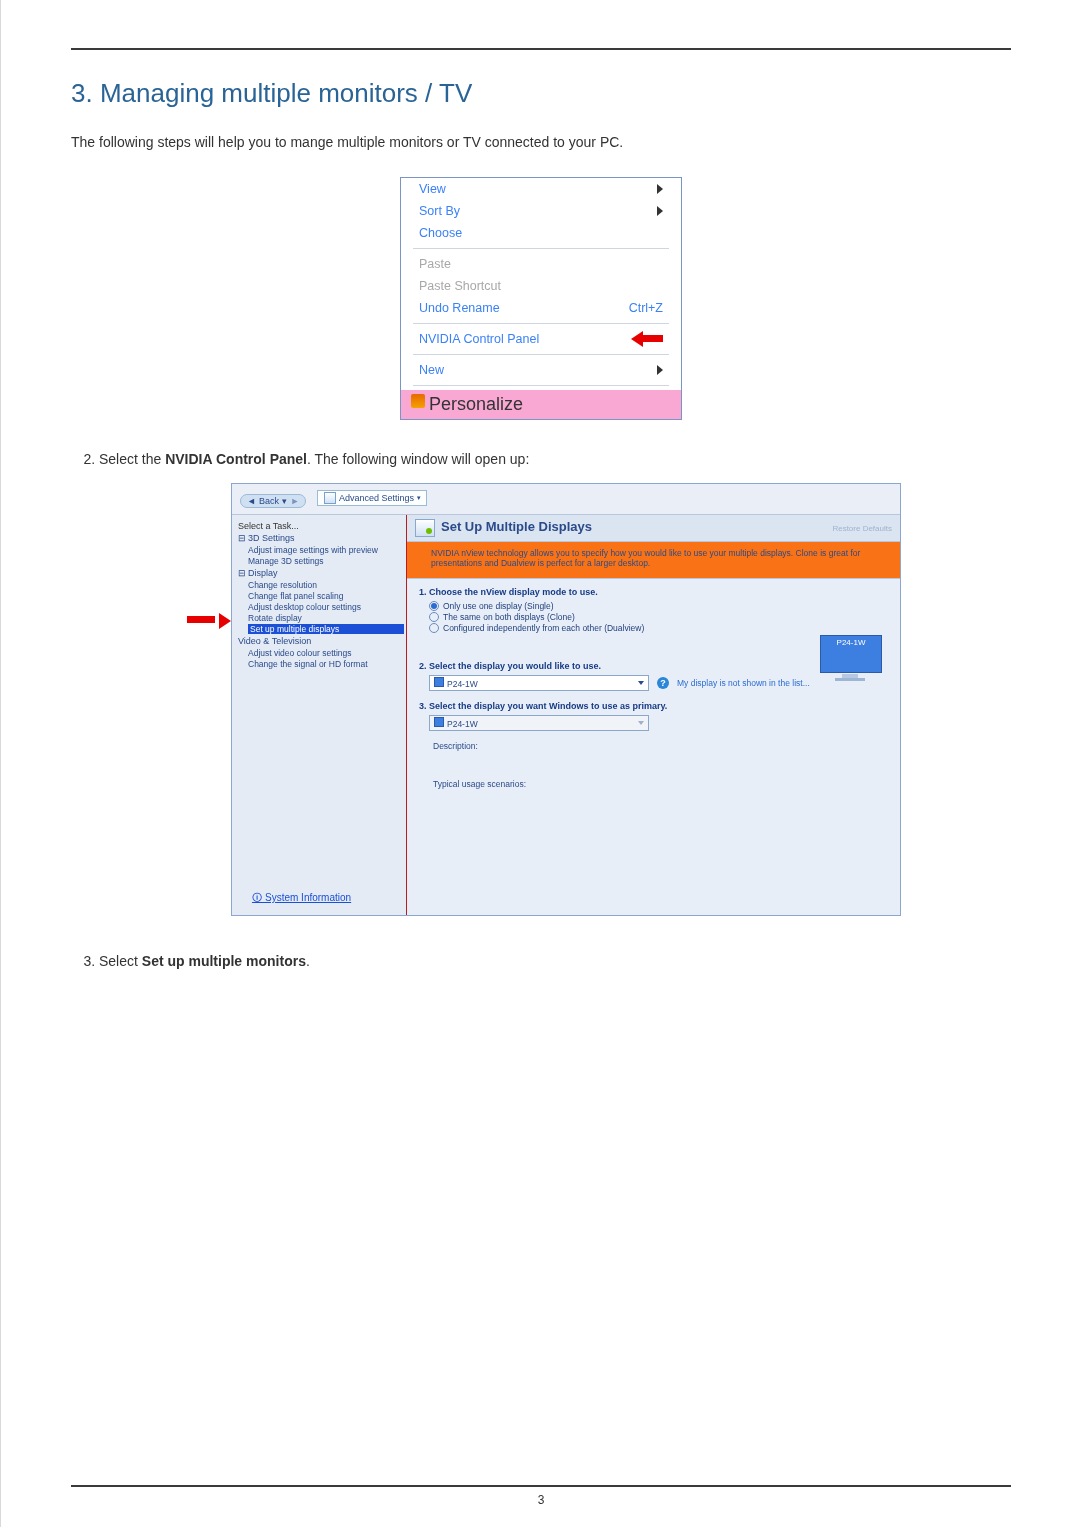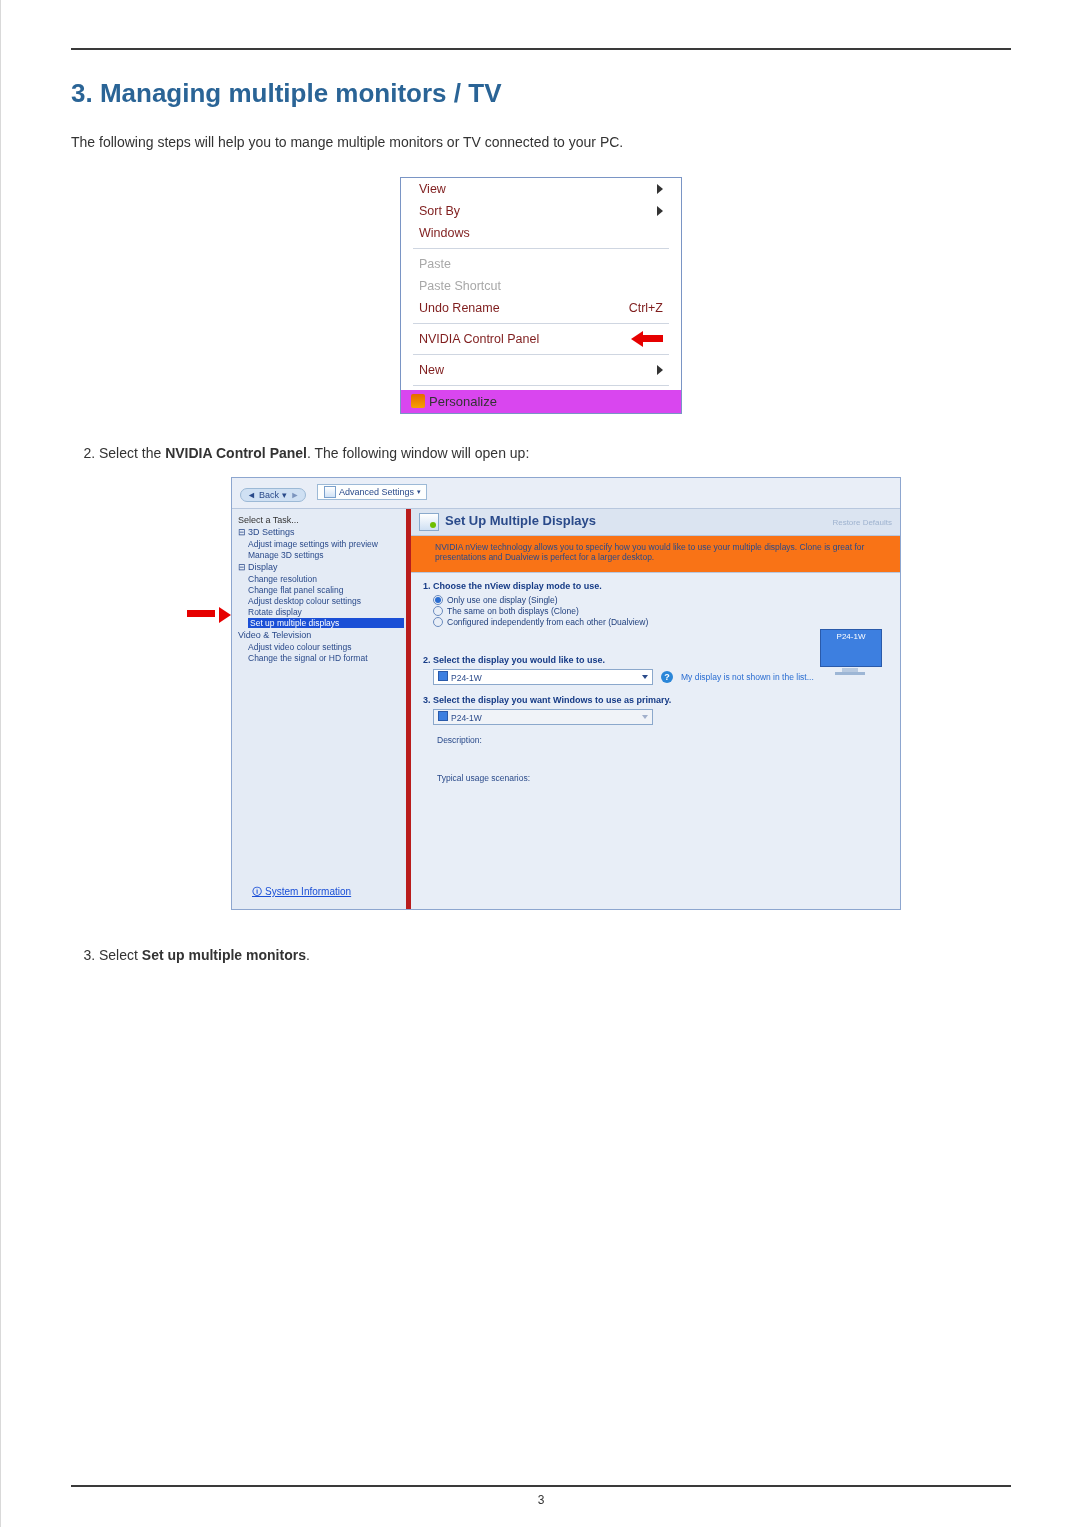--- a/index.html
+++ b/index.html
@@ -1,44 +1,44 @@
 <!DOCTYPE html>
 <html><head>
 <meta charset="utf-8">
 <style>
   html,body{margin:0;padding:0;background:#fff;font-family:Arial,Helvetica,sans-serif;color:#333}
   .page{width:1080px;height:1527px;position:relative;margin:0 auto;border-left:1px solid #d9d9d9;border-right:1px solid #d9d9d9}
   .inner{padding:48px 70px 0 70px}
   .hr-top{border:0;border-top:2px solid #3a3a3a;margin:0 0 28px 0}
-  h1{color:#2a6496;font-size:26px;margin:0 0 24px 0;font-weight:700}
+  h1{color:#2a6496;font-size:26px;margin:0 0 24px 0;font-weight:400}
   .body-text{font-size:14px;line-height:1.4;margin:12px 0 24px 0}
   ol.steps{font-size:14px;line-height:1.4;margin:0 0 0 0;padding-left:28px}
   ol.steps li{margin-bottom:14px}
   .img1{margin:18px auto 30px;width:280px;border:1px solid #7a95c5}
-  .img1 .row{display:flex;align-items:center;justify-content:space-between;padding:4px 18px;font-size:12.5px;color:#7f1d1d}
+  .img1 .row{display:flex;align-items:center;justify-content:space-between;padding:4px 18px;font-size:12.5px;color:#3b82f6}
   .img1 .row.faded{color:#a8a8a8}
   .img1 .sep{border-top:1px solid #cfd6e1;margin:4px 12px}
   .tri{width:0;height:0;border-top:5px solid transparent;border-bottom:5px solid transparent;border-left:6px solid #333}
   .arrow-red{position:relative;width:32px;height:14px;display:flex;align-items:center}
   .arrow-red .shaft{position:absolute;right:0;width:20px;height:7px;background:#e60000}
   .arrow-red .head{position:absolute;left:0;width:0;height:0;border-top:8px solid transparent;border-bottom:8px solid transparent;border-right:12px solid #e60000}
-  .pers-row{display:flex;align-items:flex-start;padding:4px 10px;font-size:13px;background:#d946ef}
+  .pers-row{display:flex;align-items:flex-start;padding:4px 10px;font-size:18px;background:#f9a8d4}
   .pers-icon{width:14px;height:14px;margin-right:4px;background:linear-gradient(#e56a00,#f6a100);border-radius:2px}
   
   .img2wrap{display:flex;margin:8px auto 36px;width:720px}
   .arrow-red2{flex:0 0 50px;display:flex;justify-content:flex-end;align-items:flex-start;padding-top:130px}
   .arrow-red2 .box{position:relative;width:44px;height:14px}
   .arrow-red2 .shaft{position:absolute;left:0;width:28px;height:7px;background:#e60000;top:3px}
   .arrow-red2 .head{position:absolute;right:0;width:0;height:0;border-top:8px solid transparent;border-bottom:8px solid transparent;border-left:12px solid #e60000}
   .cp{flex:1;border:1px solid #8da6cf;font-size:9px;color:#2a4a8a;background:#e9eef7}
   .cp-top{padding:6px 8px;border-bottom:1px solid #b8c7de}
   .cp-back{display:inline-flex;align-items:center;background:#cfe0f3;border:1px solid #9cb9d6;border-radius:10px;padding:1px 6px;margin-right:8px;color:#2a4a8a}
   .cp-adv{display:inline-flex;align-items:center;border:1px solid #9cb9d6;padding:1px 6px;color:#2a4a8a;background:#fdfefe}
   .cp-body{display:flex;min-height:400px}
-  .cp-side{width:170px;border-right:5px solid #b91c1c;background:#e4ebf5;padding:4px 2px 4px 2px}
+  .cp-side{width:170px;border-right:1px solid #b91c1c;background:#e4ebf5;padding:4px 2px 4px 2px}
   .cp-side .hdr{font-size:9px;color:#333;margin:2px 4px}
   .cp-side .cat{color:#2a4a8a;margin:2px 4px}
   .cp-side .leaf{margin:1px 0 1px 14px;white-space:nowrap;font-size:8.5px}
   .cp-side .leaf.sel{background:#1a4fd6;color:#fff;padding:0 2px}
   .cp-side .sysinf{position:absolute;bottom:8px;color:#1a4fd6;text-decoration:underline;font-size:10px;margin-left:18px}
   .cp-main{flex:1;background:#e8eef7;padding:0;position:relative}
   .cp-title{display:flex;align-items:center;justify-content:space-between;background:#dbe4f1;padding:4px 8px;border-bottom:1px solid #b8c7de;font-size:13px;color:#2a4a8a;font-weight:700}
   .cp-title .ico{width:18px;height:16px;border:1px solid #89a9cc;margin-right:6px;display:inline-block;background:linear-gradient(#fff,#cfe0f3);vertical-align:middle;position:relative}
   .cp-title .ico:after{content:"";position:absolute;right:2px;bottom:2px;width:6px;height:6px;background:#6fbf00;border-radius:50%}
   .cp-title .restore{font-size:8px;font-weight:400;color:#9fb3cf}
@@ -76,21 +76,21 @@
     <div class="img1">
       <div class="row">
         <span>View</span>
           <span class="tri"></span>
       </div>
       <div class="row">
         <span>Sort By</span>
           <span class="tri"></span>
       </div>
       <div class="row">
-        <span>Windows</span>
+        <span>Choose</span>
           <span></span>
       </div>
       <div class="sep"></div>
       <div class="row faded">
         <span>Paste</span>
           <span></span>
       </div>
       <div class="row faded">
         <span>Paste Shortcut</span>
           <span></span>

